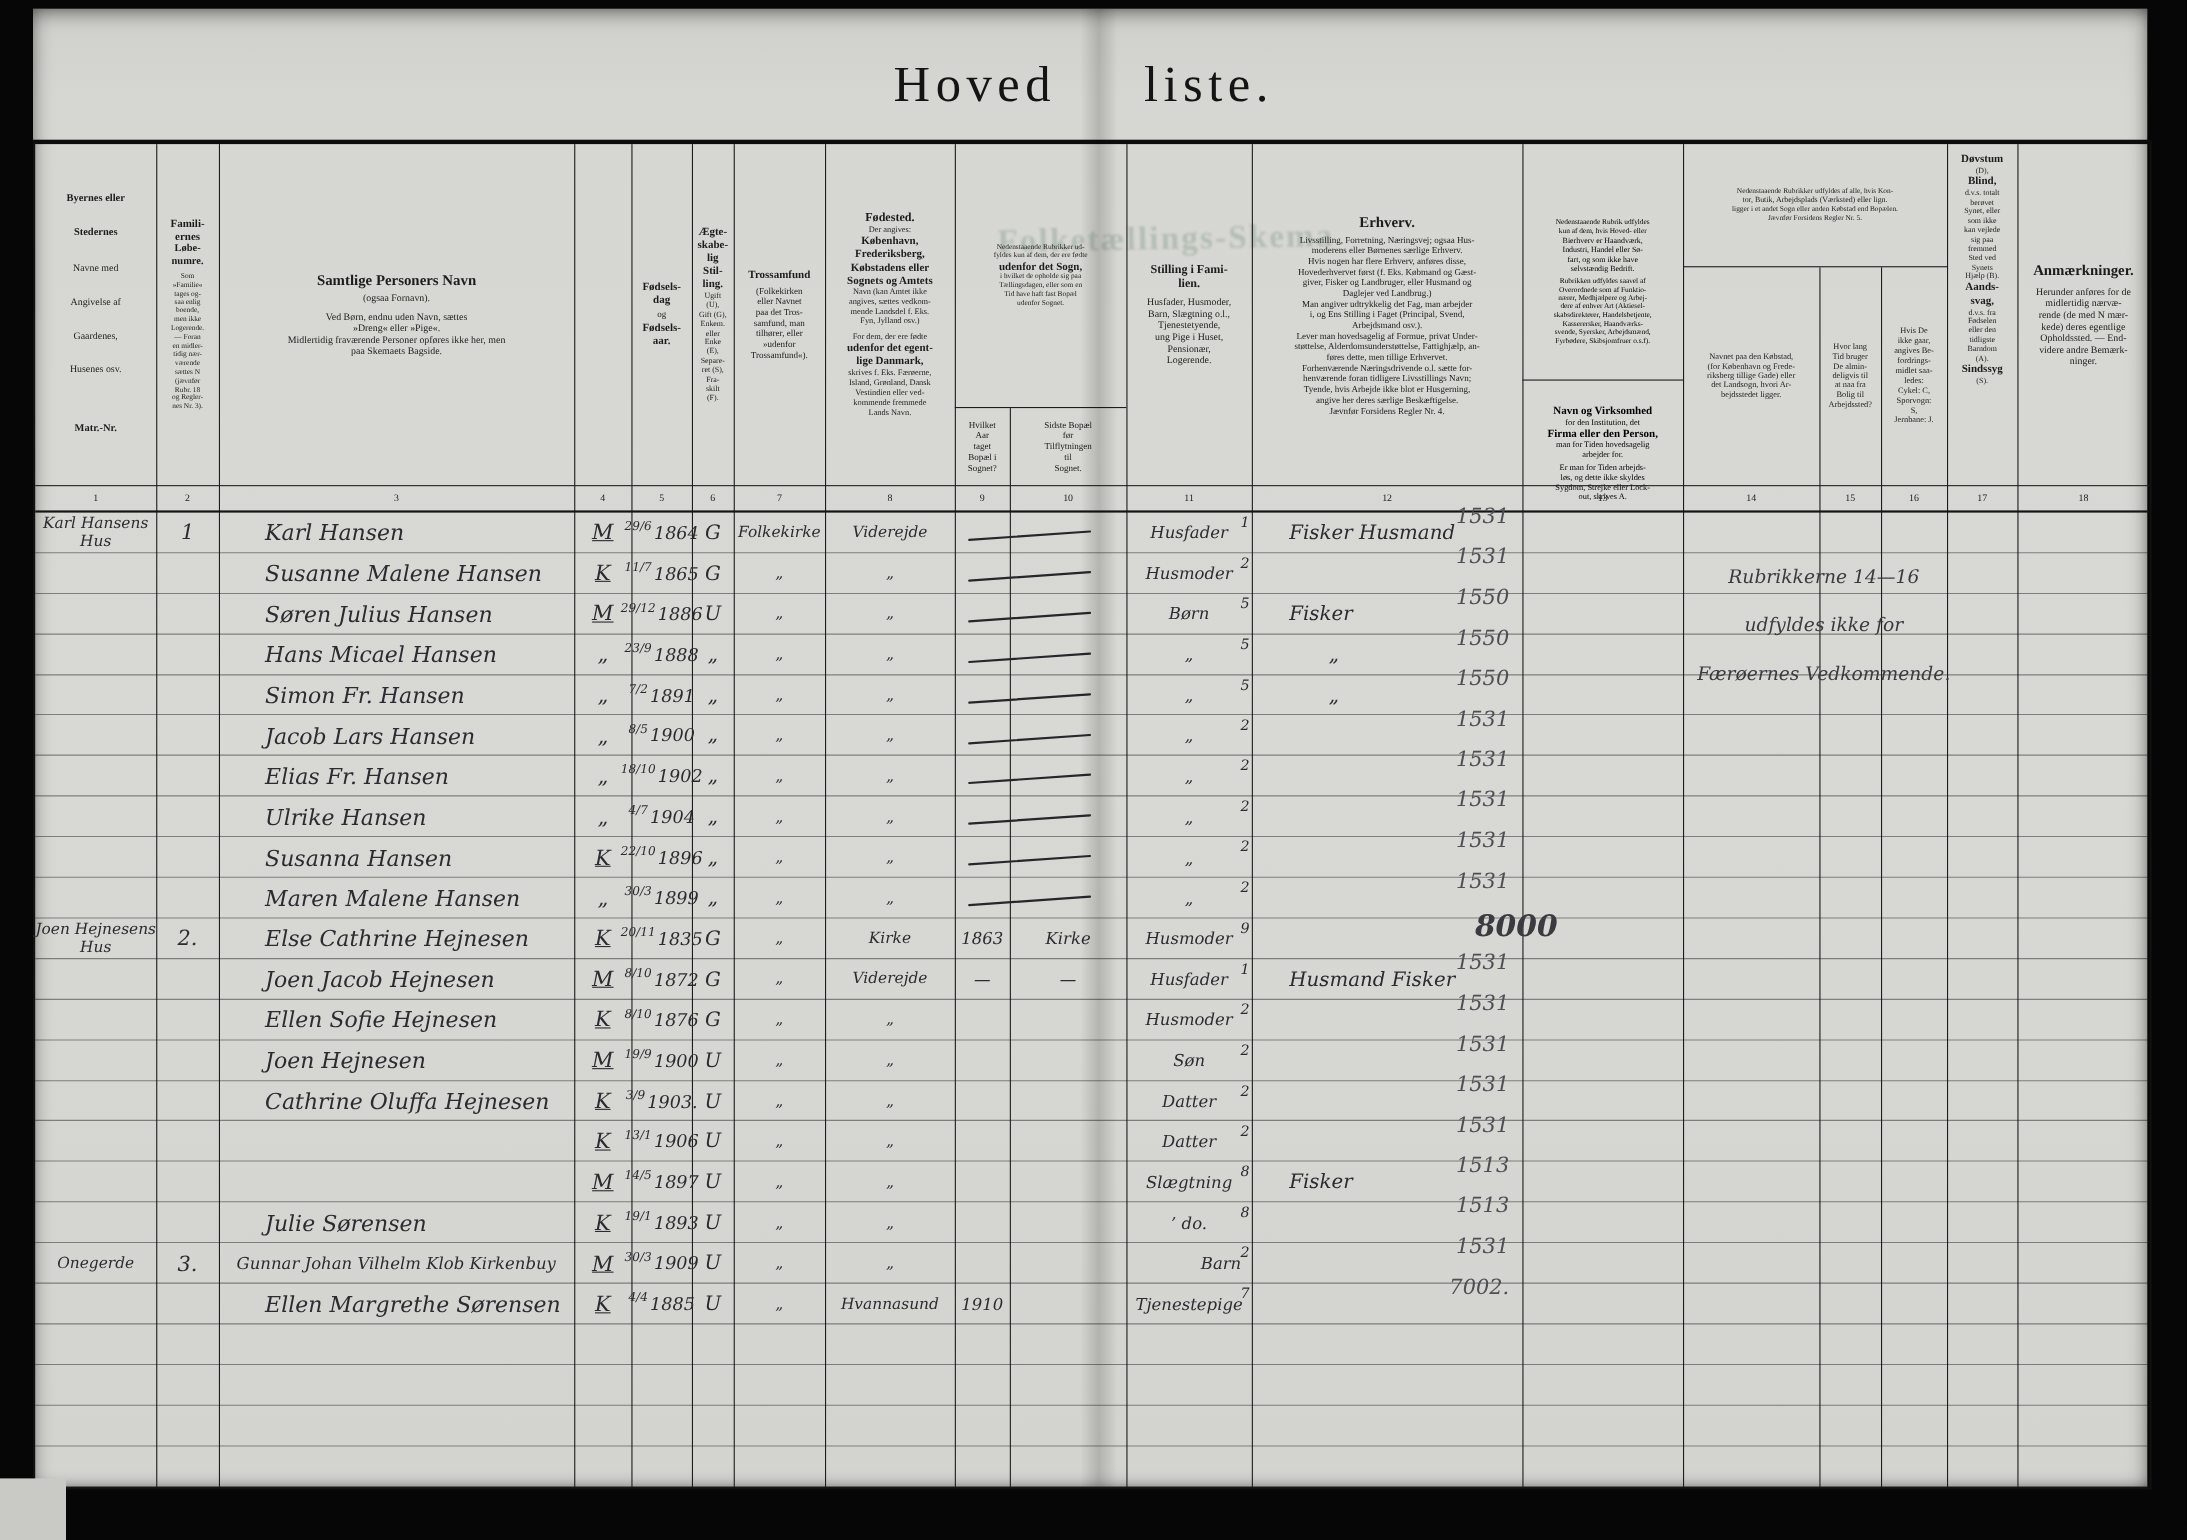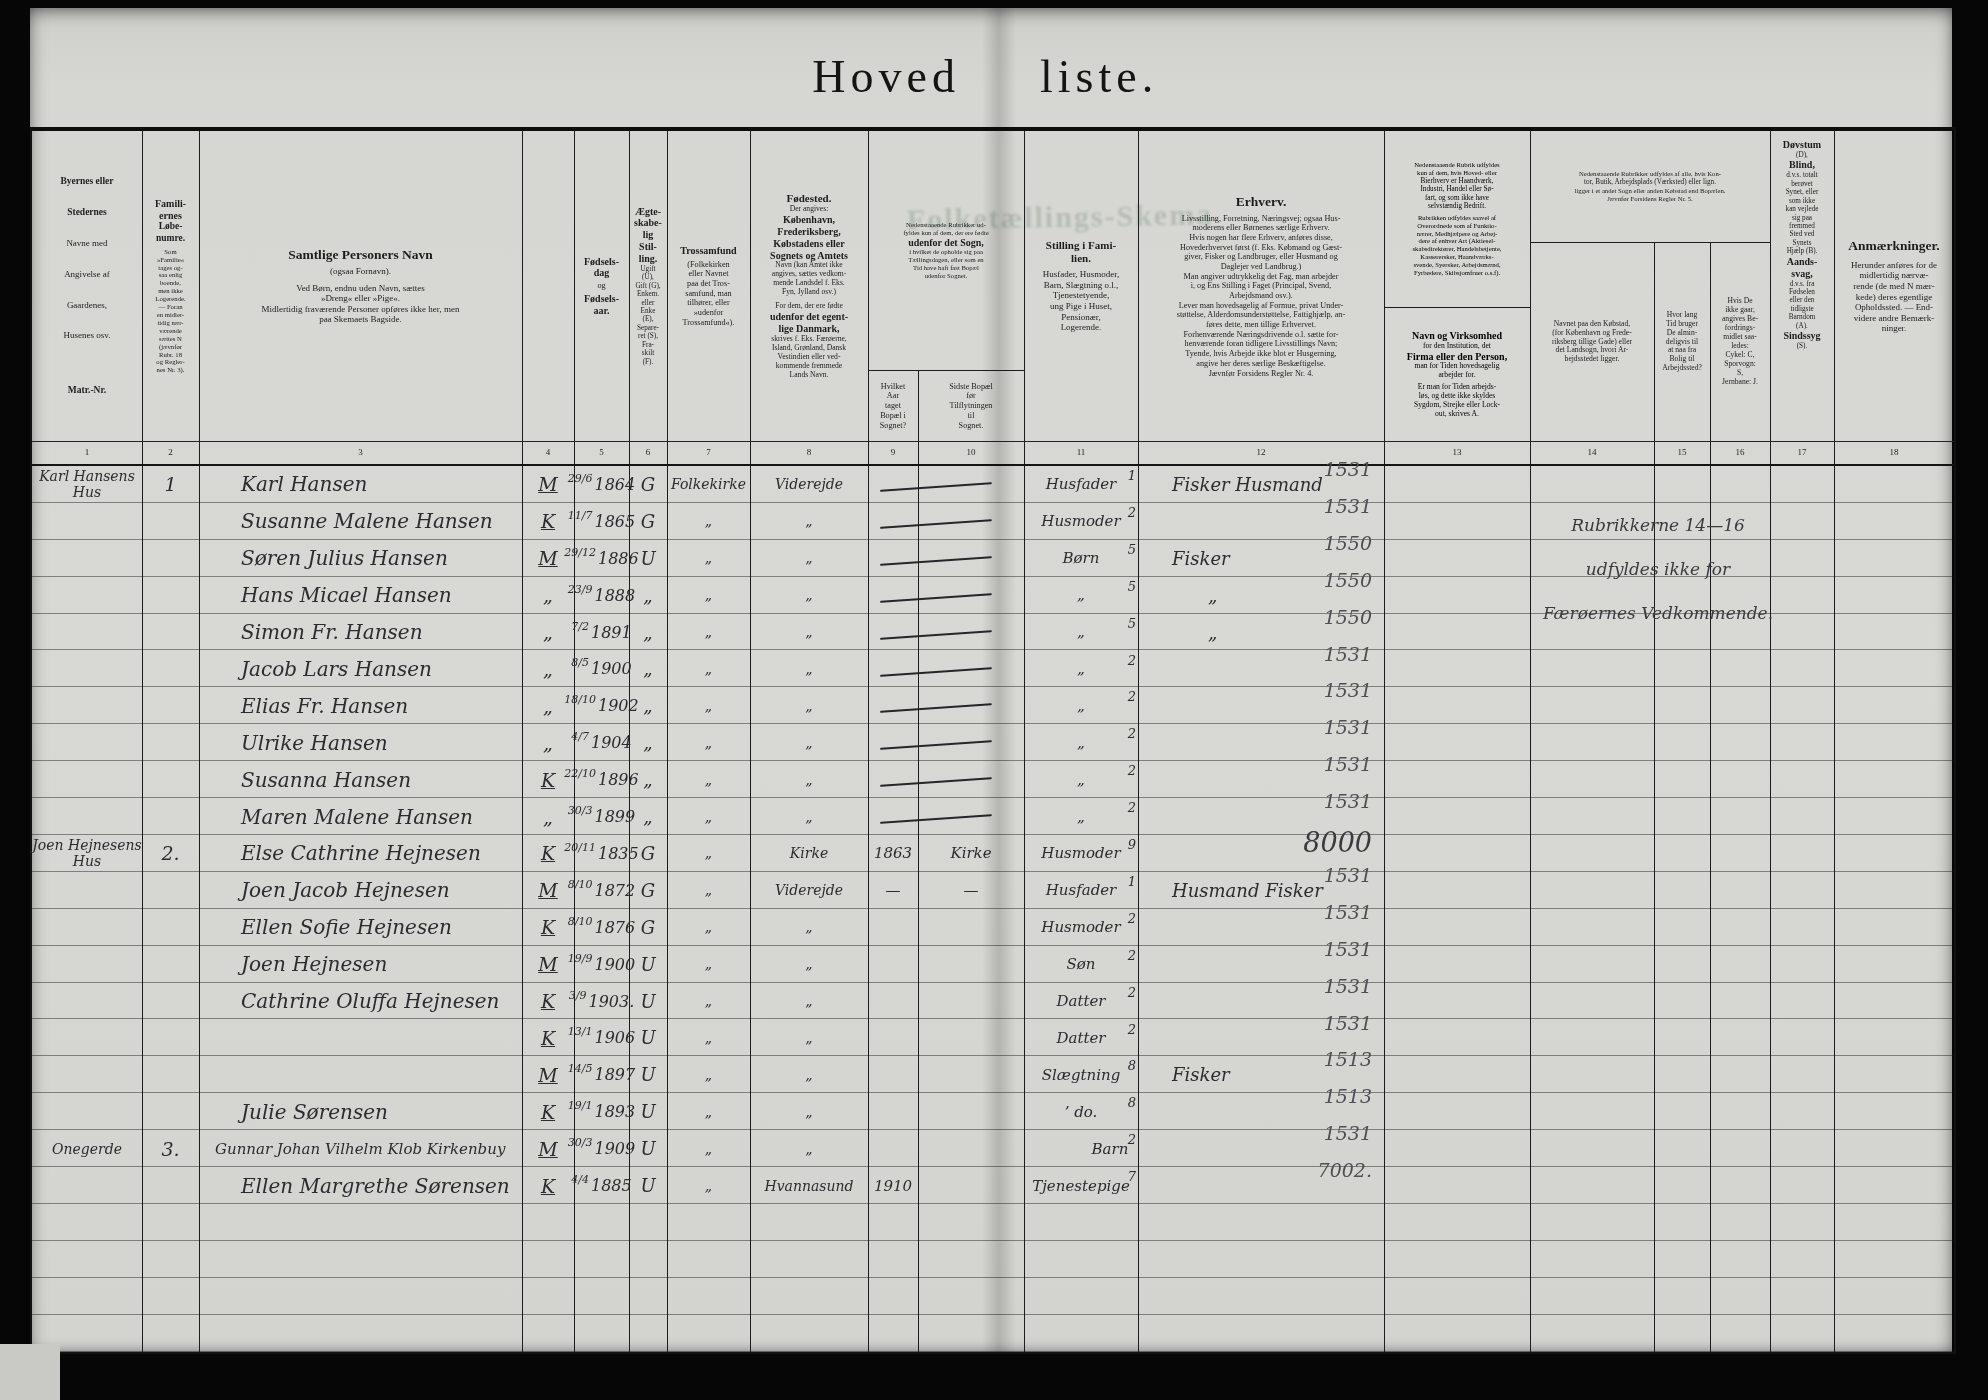--- a/index.html
+++ b/index.html
@@ -54,27 +54,27 @@
   .cell-dato .sup{font-size:11px;position:relative;top:-6px;margin-right:2px;}
   .cell-stand{font-size:18px;}
   .cell-tro{font-size:14px;}
   .cell-fode{font-size:14px;}
   .cell-c9,.cell-c10{font-size:15px;}
   .cell-stil{font-size:15px;}
   .stal{position:absolute;font-size:13px;font-family:"DejaVu Serif",serif;font-style:italic;color:#2b2b31;
         text-align:right;}
   .etal{position:absolute;text-align:right;font-family:"DejaVu Serif",serif;font-style:italic;
         font-size:19px;color:#4e4e55;}
-  .etal.big{font-size:27px;color:#3a3a40;font-weight:normal;}
+  .etal.big{font-size:27px;color:#3a3a40;font-weight:bold;padding-left:44px;}
   .dashline{position:absolute;height:2px;background:#26262b;transform:rotate(-4deg);border-radius:2px;}
   #annotation{position:absolute;text-align:center;font-family:"DejaVu Serif",serif;font-style:italic;
               color:#3a3a40;font-size:17px;line-height:2.6;pointer-events:none;}
   .gtop{border-bottom:1px solid #1d1d1d;}
   .splitbox{position:absolute;box-sizing:border-box;display:flex;flex-direction:column;justify-content:center;
-            overflow:hidden;padding:2px 1px;}
+            overflow:hidden;padding:2px 1px;margin-top:38px;}
 </style>
 </head>
 <body>
 
 <div id="stage">
   <div id="paper">
     <div id="watermark">Folketællings-Skema</div>
     <div class="title" id="title-left">Hoved</div>
     <div class="title" id="title-right">liste.</div>
     <div id="census-table" style="width: 1922px; height: 1220.6px;">

